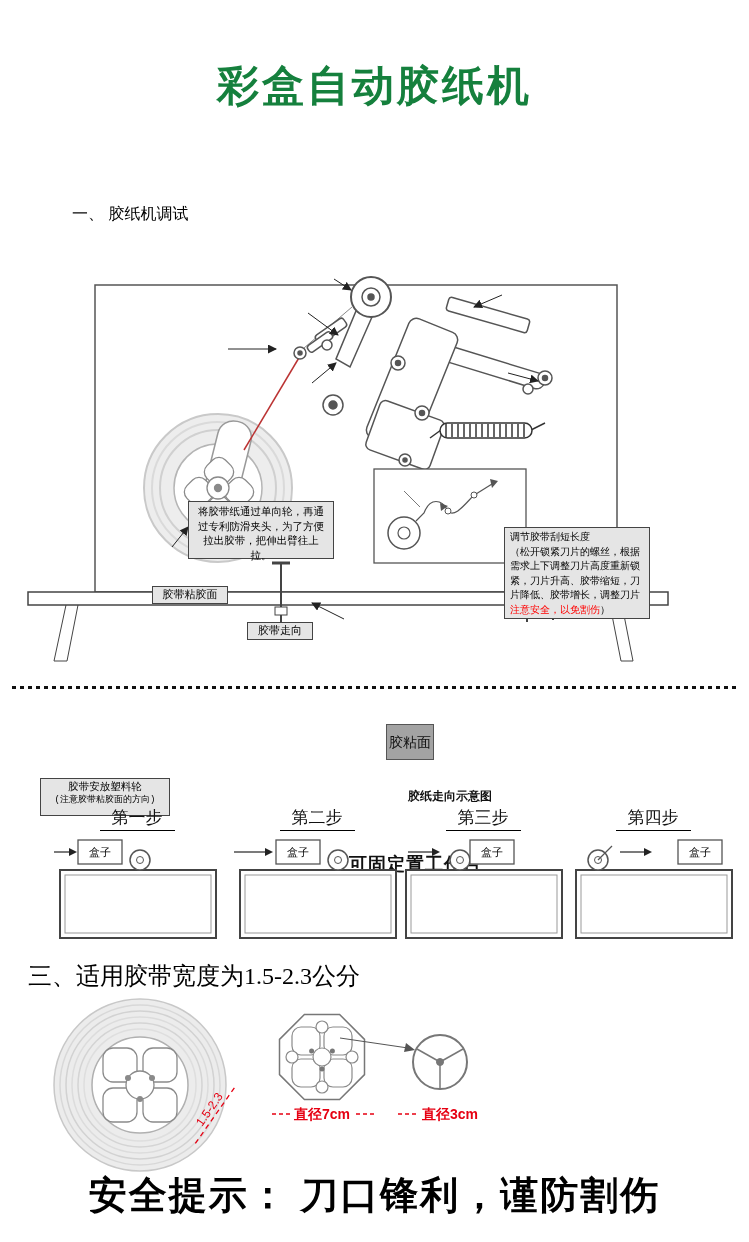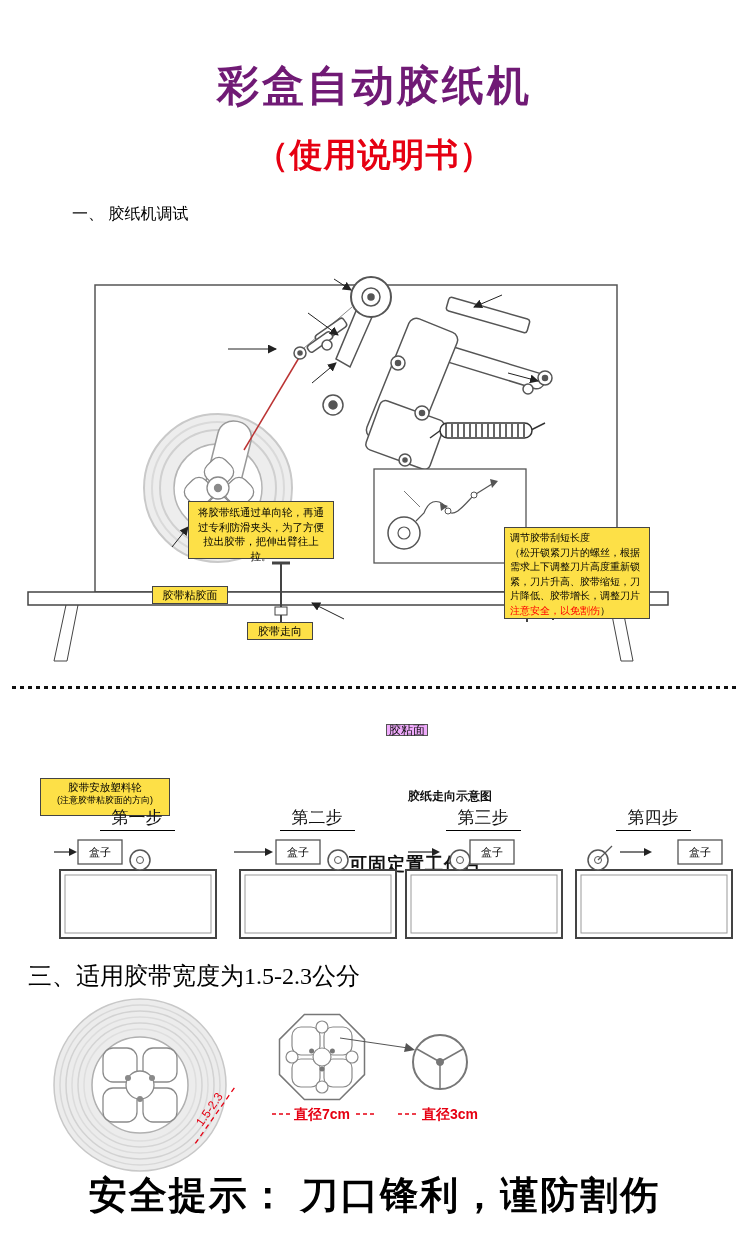--- a/index.html
+++ b/index.html
@@ -5,44 +5,44 @@
   * { margin:0; padding:0; box-sizing:border-box; }
   html,body { background:#ffffff; }
   .page {
     position:relative; width:749px; height:1242px; margin:0 auto;
     background:#fff; color:#111; overflow:hidden;
     font-family:"Liberation Sans","DejaVu Sans",sans-serif;
   }
 
   .title { position:absolute; top:58px; left:0; width:100%; text-align:center;
     font-family:"Liberation Serif","DejaVu Serif",serif;
-    font-size:42px; font-weight:700; letter-spacing:3px; color:#701a75; }
+    font-size:42px; font-weight:700; letter-spacing:3px; color:#15803d; }
   .subtitle { position:absolute; top:133px; left:0; width:100%; text-align:center;
     font-family:"Liberation Serif","DejaVu Serif",serif;
     font-size:33px; font-weight:700; color:#e60012; letter-spacing:1px; }
 
   .s1-head { position:absolute; left:36px; top:204px; font-size:16px; color:#000;margin-left:36px; }
 
   .diagram1 { position:absolute; left:0; top:245px; width:749px; height:430px; }
   .diagram1 svg { position:absolute; left:0; top:0; }
 
-  .callout { position:absolute; border:1px solid #444; background:#fde047;
-    font-size:10.5px; line-height:1.4; color:#000; }
+  .callout { position:absolute; border:1px solid #444; background:#e5e5e5;
+    font-size:10.5px; line-height:1.4; color:#000;font-family:Liberation Mono, monospace; }
   .callout.centered { text-align:center; }
   .co-feed   { left:188px; top:256px; width:146px; height:58px; padding:3px 4px; }
   .co-sticky { left:152px; top:341px; width:76px;  height:18px; line-height:16px; font-size:11px; }
   .co-dir    { left:247px; top:377px; width:66px;  height:18px; line-height:16px; font-size:11px; }
   .co-adjust { left:504px; top:282px; width:146px; height:92px; padding:3px 5px; font-size:10px; text-align:left; line-height:1.45; }
   .co-adjust .co-title { display:block; }
   .co-mount  { left:40px;  top:533px; width:130px; height:38px; padding:2px 1px; font-size:10.5px; line-height:1.3; }
   .co-mount .small { font-size:9px; display:block; }
   .red { color:#ff0000; }
 
   .inset-tag { position:absolute; left:386px; top:479px; border:1px solid #555;
-    font-size:12px; line-height:10px; padding:0 2px; background:#f0abfc; }
+    font-size:14px; line-height:10px; padding:12px 2px; background:#a3a3a3; }
   .inset-caption { position:absolute; left:375px; top:543px; width:150px;
     text-align:center; font-weight:700; font-size:12px; }
   .worktable-label { position:absolute; left:349px; top:607px;
     font-family:"Liberation Serif","DejaVu Serif",serif;
     font-size:18px; font-weight:700; letter-spacing:1px; }
 
   .divider { position:absolute; left:12px; top:686px; width:725px; height:3px;
     background:repeating-linear-gradient(90deg,#111 0 4px,transparent 4px 8px); }
 
   .s2-text { position:absolute; left:20px; top:708px; width:715px;
@@ -68,21 +68,20 @@
     font-size:38px; font-weight:700; letter-spacing:2px; color:#000; }
 
   svg text { font-family:"Liberation Sans","DejaVu Sans",sans-serif; }
 </style>
 </head>
 <body>
 
 <div class="page">
 
   <div class="title">彩盒自动胶纸机</div>
-  <div class="subtitle">（使用说明书）</div>
 
   <div class="s1-head">一、 胶纸机调试</div>
 
   <div class="diagram1">
     <svg width="749" height="430" viewBox="0 0 749 430">
       <defs>
         <marker id="ahM" markerWidth="9" markerHeight="9" refX="8" refY="4.5" orient="auto">
           <path d="M0,0 L9,4.5 L0,9 z" fill="#222"></path>
         </marker>
       </defs>

